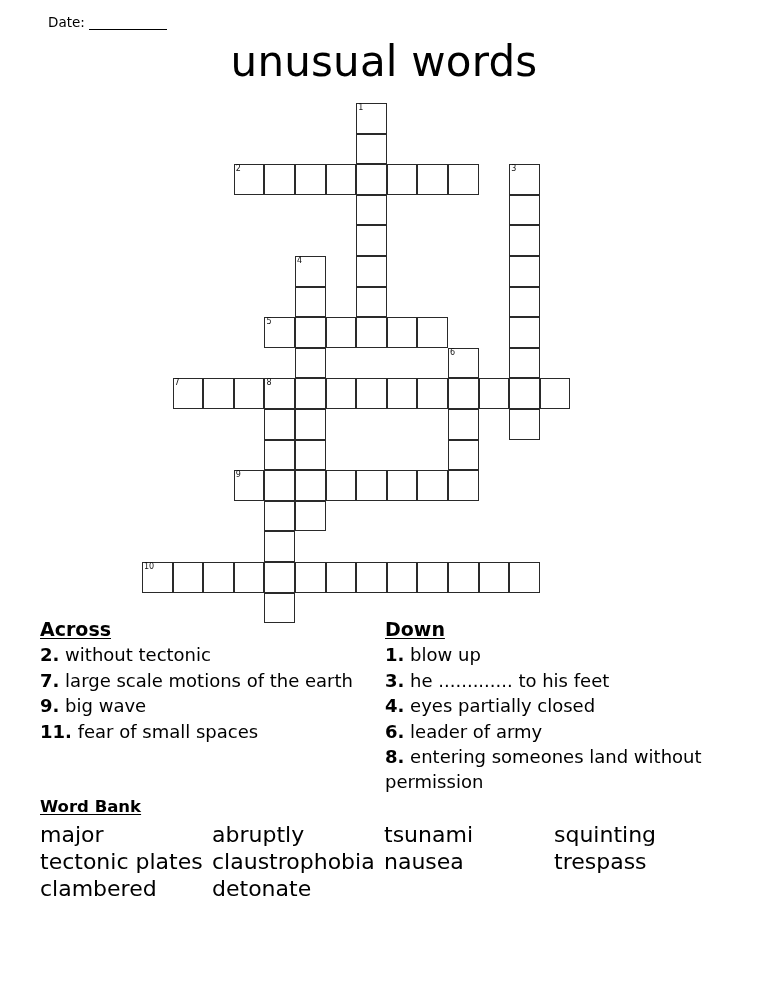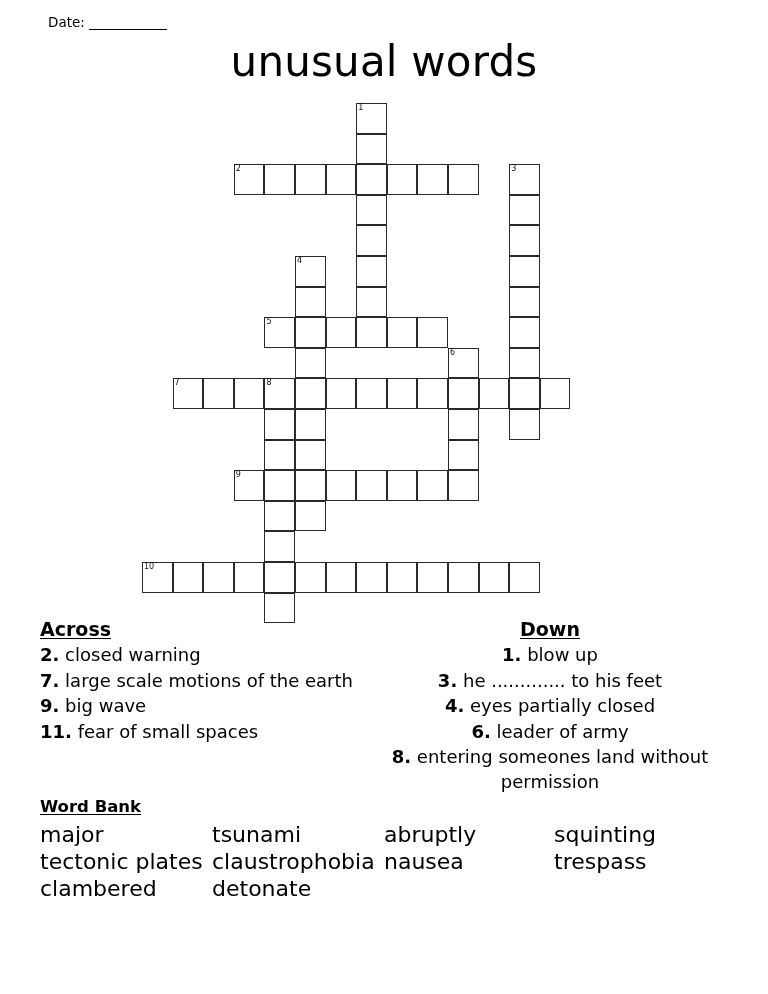--- a/index.html
+++ b/index.html
@@ -93,21 +93,21 @@
     width: 768px;
     height: 200px;
     margin-top: 24px;
   }
   .clue-col {
     position: absolute;
     top: 0;
     width: 330px;
   }
   .clue-col.across { left: 40px; }
-  .clue-col.down   { left: 385px; text-align: center; }
+  .clue-col.down   { left: 385px; }
   .clue-heading {
     font-size: 19px;
     line-height: 26px;
     font-weight: 700;
     text-decoration: underline;
     text-underline-offset: 2px;
     margin-bottom: 1px;
   }
   .clue-item {
     font-size: 18px;
@@ -252,21 +252,21 @@
     <div class="cell" style="left: 478.6px; top: 562px; width: 30.6px; height: 30.6px;"></div>
     <div class="cell" style="left: 509.2px; top: 562px; width: 30.6px; height: 30.6px;"></div>
   </div>
 
 <div class="clues">
 
   <div class="clue-col across">
     <div class="clue-heading">Across</div>
     <div class="clue-item">
       <span class="cnum">2.</span>
-      <span>closed warning</span>
+      <span>without tectonic</span>
     </div>
     <div class="clue-item">
       <span class="cnum">7.</span>
       <span>large scale motions of the earth</span>
     </div>
     <div class="clue-item">
       <span class="cnum">9.</span>
       <span>big wave</span>
     </div>
     <div class="clue-item">
@@ -298,22 +298,22 @@
       <span>entering someones land without permission</span>
     </div>
   </div>
 
 </div>
 
 <div class="wordbank">
   <div class="wordbank-heading">Word Bank</div>
   <div class="wordbank-grid">
     <div class="wordbank-word">major</div>
+    <div class="wordbank-word">abruptly</div>
     <div class="wordbank-word">tsunami</div>
-    <div class="wordbank-word">abruptly</div>
     <div class="wordbank-word">squinting</div>
     <div class="wordbank-word">tectonic plates</div>
     <div class="wordbank-word">claustrophobia</div>
     <div class="wordbank-word">nausea</div>
     <div class="wordbank-word">trespass</div>
     <div class="wordbank-word">clambered</div>
     <div class="wordbank-word">detonate</div>
   </div>
 </div>
 

